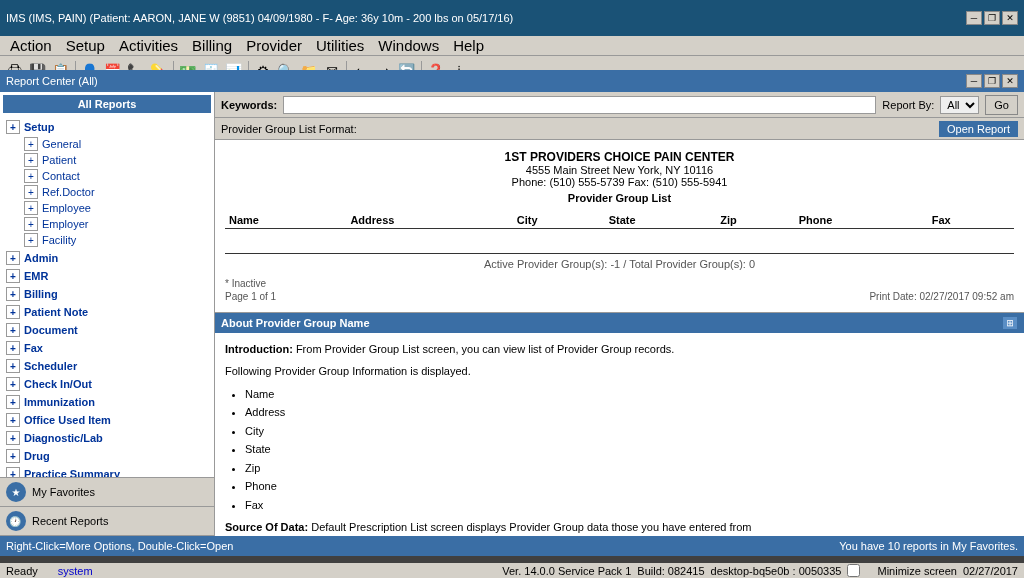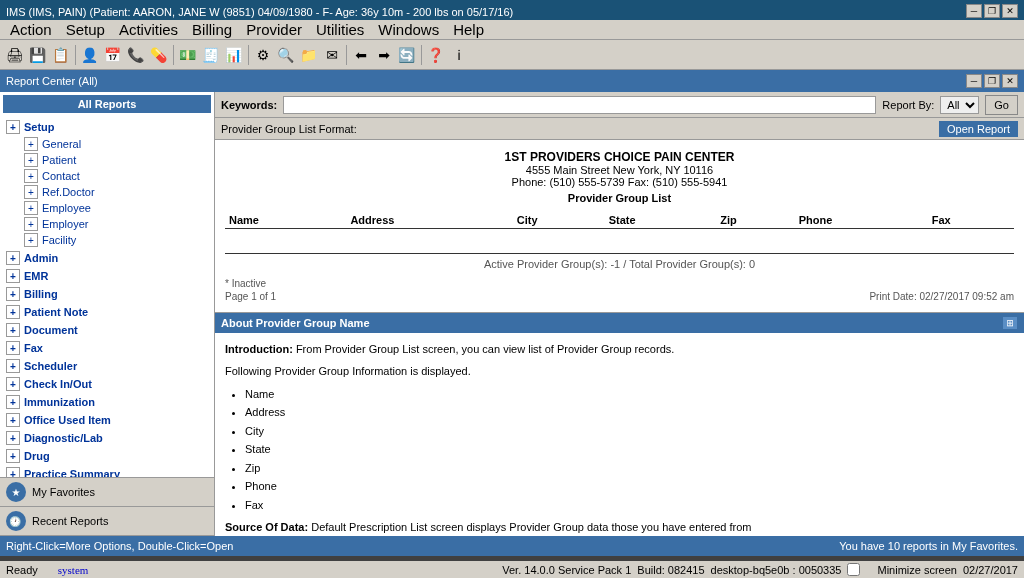--- a/index.html
+++ b/index.html
@@ -1,19 +1,19 @@
 <!DOCTYPE html>
 <html><head>
   <meta charset="utf-8">
   <style>
     * { margin: 0; padding: 0; box-sizing: border-box; }
     body { font-family: 'Segoe UI', Tahoma, Arial, sans-serif; font-size: 11px; background: #d4d0c8; overflow: hidden; width: 1024px; height: 578px; }
 
     
-    .title-bar { background: #1a5276; color: white; padding: 2px 6px; display: flex; justify-content: space-between; align-items: flex-end; height: 20px; font-size: 11px; }
+    .title-bar { background: #1a5276; color: white; padding: 2px 6px; display: flex; justify-content: space-between; align-items: center; height: 36px; font-size: 11px; }
     .title-bar-controls { display: flex; gap: 2px; }
     .title-btn { background: #d4d0c8; border: 1px solid #888; width: 16px; height: 14px; font-size: 9px; cursor: pointer; display: flex; align-items: center; justify-content: center; }
 
     
     .menu-bar { background: #d4d0c8; padding: 2px 4px; display: flex; gap: 2px; height: 20px; align-items: center; border-bottom: 1px solid #999; }
     .menu-item { padding: 1px 6px; font-size: 15px; cursor: pointer; }
 
     
     .toolbar { background: #d4d0c8; border-bottom: 1px solid #999; padding: 2px 4px; display: flex; gap: 1px; align-items: center; height: 30px; flex-wrap: wrap; }
     .toolbar-btn { background: #d4d0c8; border: 1px solid transparent; width: 22px; height: 22px; display: flex; align-items: center; justify-content: center; cursor: pointer; font-size: 14px; }
@@ -72,21 +72,21 @@
     
     .about-section { background: white; flex: 1; overflow: hidden; display: flex; flex-direction: column; }
     .about-header { background: #3a6ea5; color: white; padding: 3px 6px; font-size: 11px; font-weight: bold; display: flex; justify-content: space-between; align-items: center; }
     .about-content { flex: 1; overflow-y: auto; padding: 8px 10px; font-size: 11px; line-height: 1.5; }
     .about-content p { margin-bottom: 6px; }
     .about-content ul { margin-left: 20px; margin-bottom: 6px; }
     .about-content ul li { margin-bottom: 2px; }
     .bold-label { font-weight: bold; }
 
     
-    .status-bar { background: #d4d0c8; border-top: 5px solid #404040; padding: 2px 6px; display: flex; justify-content: space-between; align-items: center; height: 22px; font-size: 11px; position: fixed; bottom: 0; left: 0; right: 0; }
+    .status-bar { background: #d4d0c8; border-top: 7px solid #404040; padding: 2px 6px; display: flex; justify-content: space-between; align-items: center; height: 22px; font-size: 11px; position: fixed; bottom: 0; left: 0; right: 0; }
     .status-left { display: flex; gap: 20px; }
     .status-right { display: flex; align-items: center; gap: 6px; }
     .minimize-cb { display: flex; align-items: center; gap: 17px; }
 
     
     .bottom-bar { background: #3a6ea5; color: white; padding: 2px 6px; height: 20px; display: flex; align-items: center; justify-content: space-between; font-size: 11px; }
 
     
     ::-webkit-scrollbar { width: 12px; }
     ::-webkit-scrollbar-track { background: #f0f0f0; }
@@ -349,21 +349,21 @@
 
   <div class="bottom-bar">
     <span>Right-Click=More Options, Double-Click=Open</span>
     <span>You have 10 reports in My Favorites.</span>
   </div>
 </div>
 
 <div class="status-bar">
   <div class="status-left">
     <span>Ready</span>
-    <span style="color:#0000cc;font-family:Liberation Serif, serif;">system</span>
+    <span style="color:#0000cc;">system</span>
   </div>
   <div class="status-right">
     <span>Ver. 14.0.0 Service Pack 1</span>
     <span>Build: 082415</span>
     <span>desktop-bq5e0b : 0050335</span>
     <label class="minimize-cb">
       <input type="checkbox" style="">
       <span>Minimize screen</span>
     </label>
     <span>02/27/2017</span>

